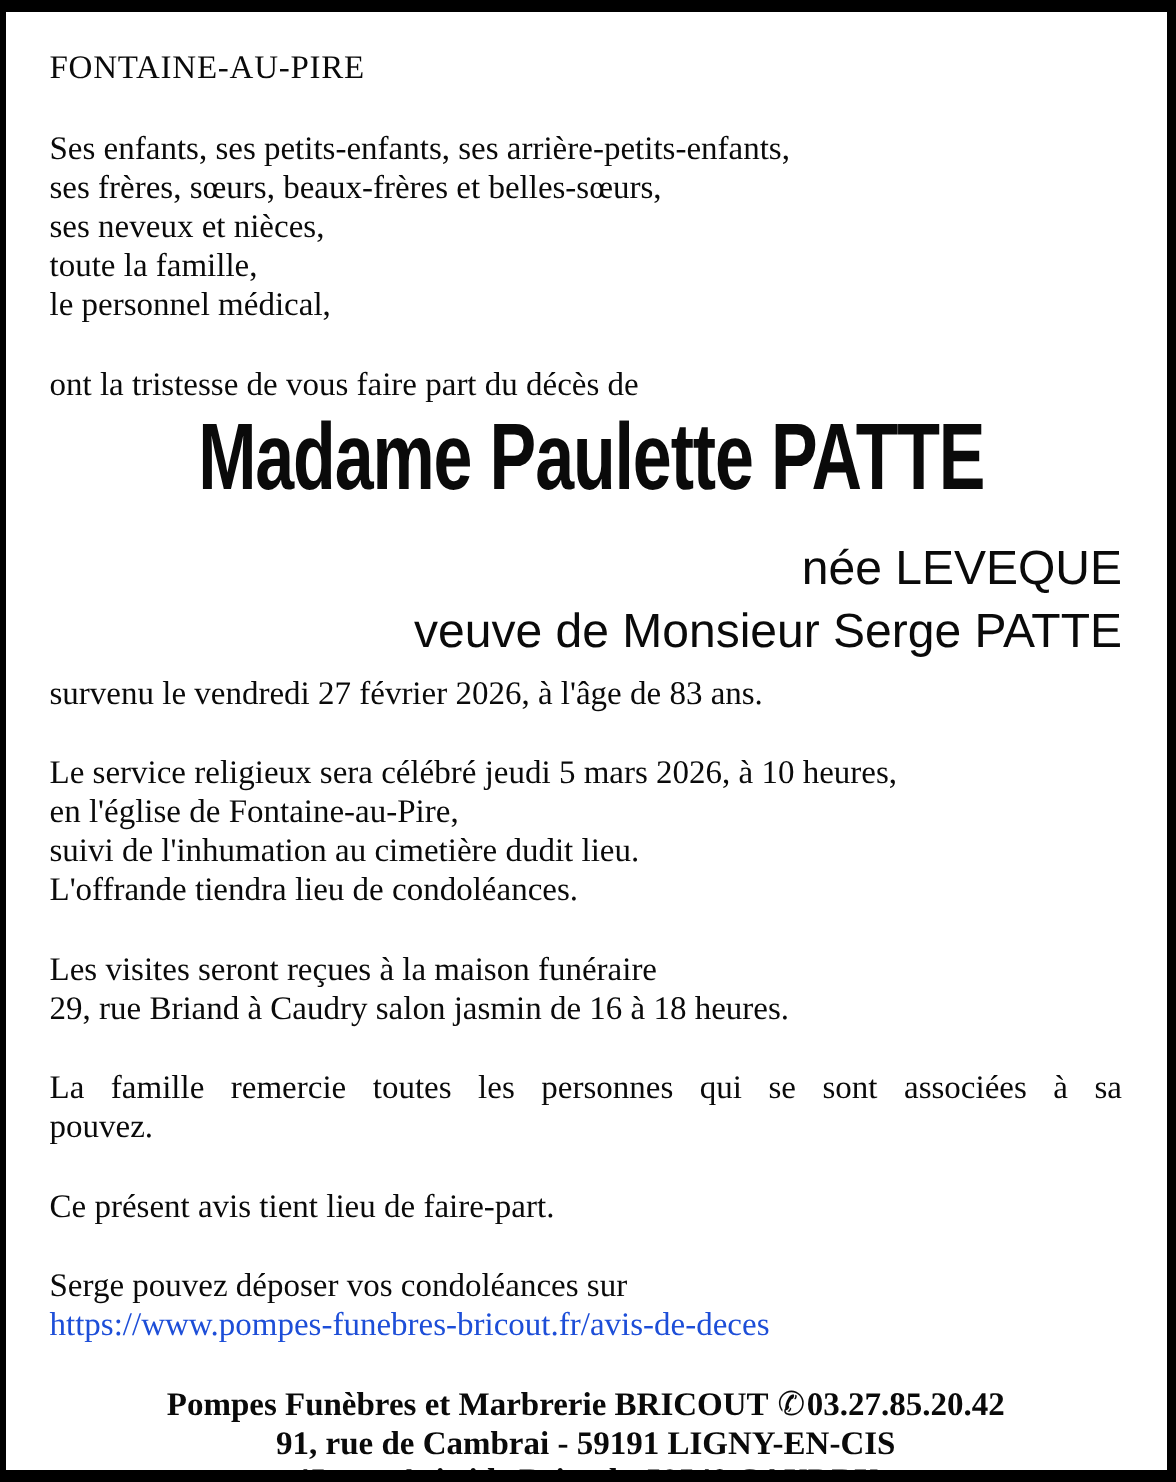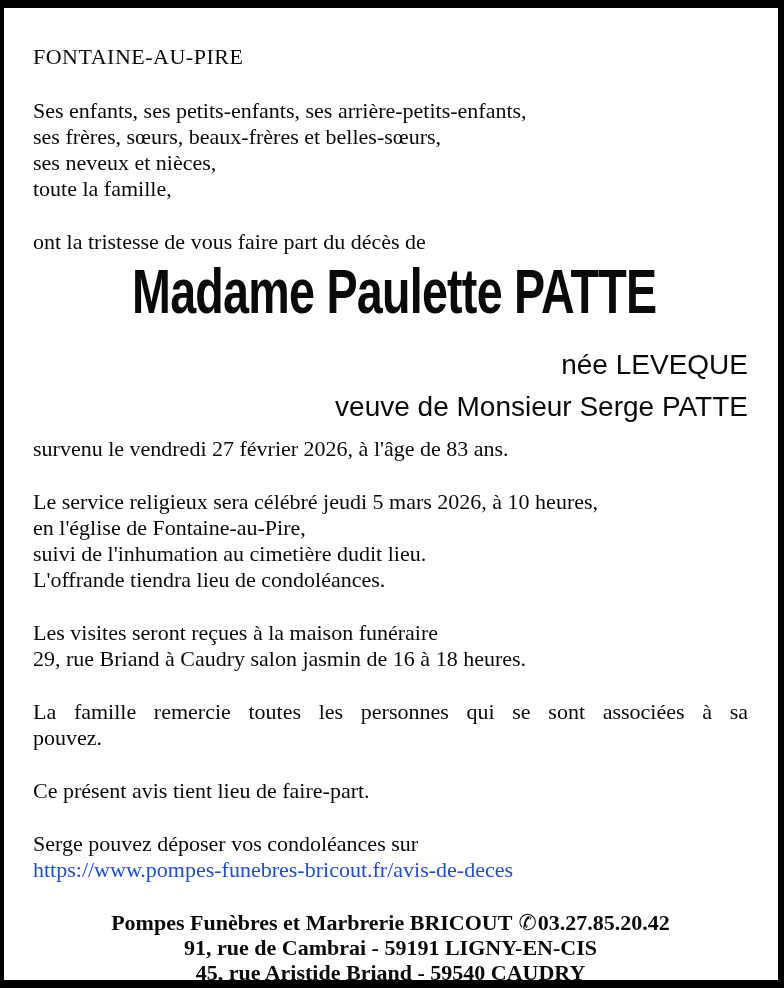--- a/index.html
+++ b/index.html
@@ -8,21 +8,21 @@
     background:#000;
     box-sizing:border-box;
     padding:8px 6px 8px 4px;
     margin:0;
     position:relative;
   }
   .sheet{
     width:100%;height:100%;
     background:#ffffff;
     box-sizing:border-box;
-    padding:36px 30px 0 29px;
+    padding:24px 30px 0 29px;
     overflow:hidden;
     font-family:"Liberation Serif","DejaVu Serif",serif;
     font-size:22px;
     line-height:26px;
     color:#0a0a0a;
   }
   .line{white-space:nowrap;}
   .city{margin:0 0 28px 0;letter-spacing:0.5px;}
   .block{margin:0 0 27px 0;}
   .announce{margin:0;}
@@ -33,21 +33,21 @@
     font-family:"Liberation Sans","DejaVu Sans",sans-serif;
     font-weight:bold;
     font-size:63px;
     letter-spacing:-1px;
     transform:scaleX(0.74);
     transform-origin:50% 50%;
     white-space:nowrap;
   }
   .maiden,.widow{
     font-family:"Liberation Sans","DejaVu Sans",sans-serif;
-    font-size:28px;
+    font-size:32px;
     line-height:42px;
     white-space:nowrap;
   }
   .death-line{margin:8px 0 27px 0;}
   .thanks-l1{
     text-align:justify;
     text-align-last:justify;
     white-space:normal;
   }
   .url{color:#1d4ed8;text-decoration:none;}
@@ -72,20 +72,21 @@
 <div class="page">
   <div class="sheet">
 
     <p class="city line">FONTAINE-AU-PIRE</p>
 
     <div class="block">
       <div class="line">Ses enfants, ses petits-enfants, ses arrière-petits-enfants,</div>
       <div class="line">ses frères, sœurs, beaux-frères et belles-sœurs,</div>
       <div class="line">ses neveux et nièces,</div>
       <div class="line">toute la famille,</div>
+      <div class="line">le personnel médical,</div>
     </div>
 
     <p class="announce line">ont la tristesse de vous faire part du décès de</p>
 
     <div class="center">
       <div class="name-row">
         <span class="deceased-name">Madame Paulette PATTE</span>
       </div>
       <div class="maiden">née LEVEQUE</div>
       <div class="widow">veuve de Monsieur Serge PATTE</div>

